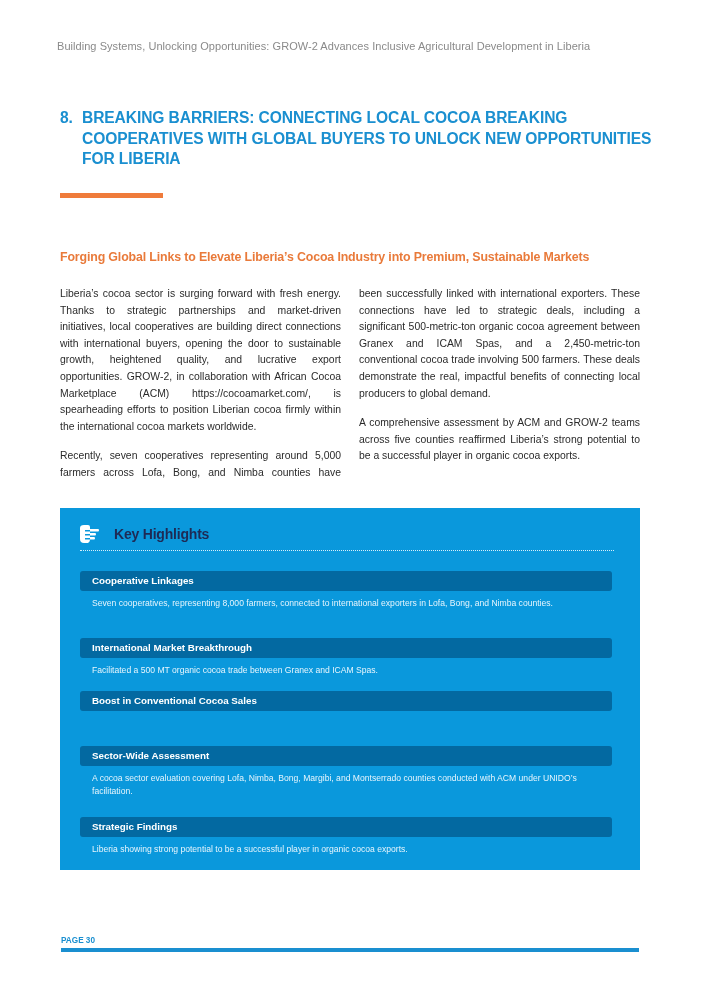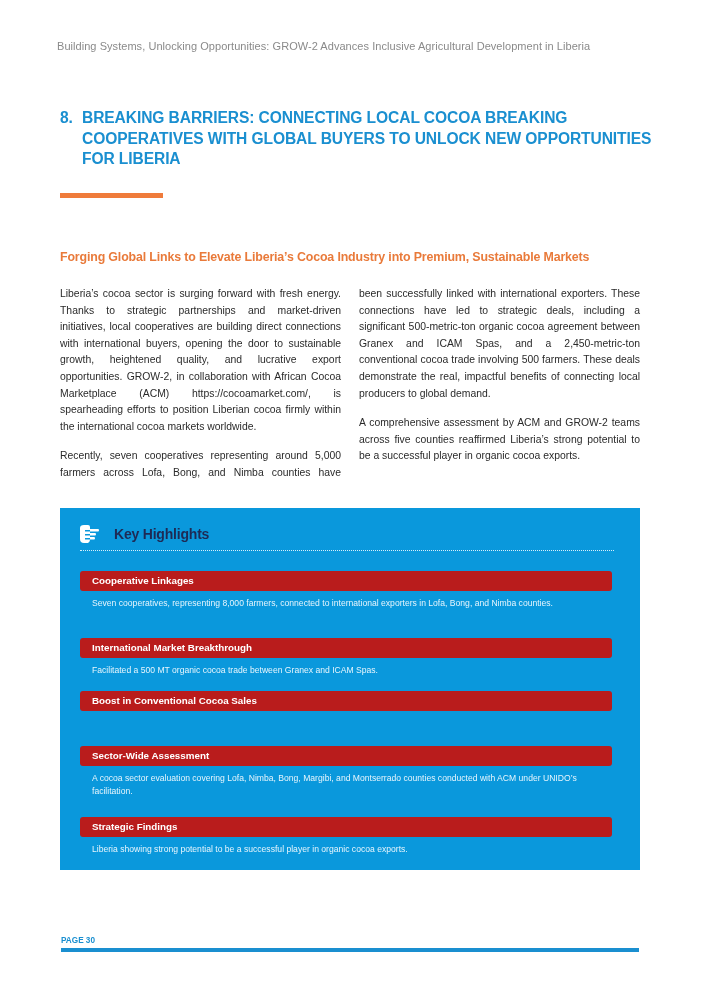--- a/index.html
+++ b/index.html
@@ -13,21 +13,21 @@
     .col { position: absolute; top: 286px; width: 281px; font-size: 10.4px; line-height: 16.6px; color: #2a2a2a; text-align: justify; }
     .col p { margin: 0 0 13px 0; }
     .col-left { left: 60px; }
     .col-right { left: 359px; }
     .highlights { position: absolute; left: 60px; top: 508px; width: 580px; height: 362px; background: #0a98dc; }
     .hl-header { position: absolute; left: 18px; top: 14px; height: 24px; display: flex; align-items: center; }
     .hl-icon { width: 22px; height: 20px; margin-right: 14px; }
     .hl-title { font-size: 14px; font-weight: bold; color: #1e2a55; letter-spacing: -0.2px; }
     .hl-dots { position: absolute; left: 20px; right: 26px; top: 42px; border-top: 1.2px dotted #d6eefa; }
     .hl-item { position: absolute; left: 20px; width: 532px; }
-    .hl-bar { background: #b91c1c; color: #ffffff; font-size: 9.8px; font-weight: bold; height: 20px; line-height: 20px; padding-left: 12px; border-radius: 3px; }
+    .hl-bar { background: #0369a1; color: #ffffff; font-size: 9.8px; font-weight: bold; height: 20px; line-height: 20px; padding-left: 12px; border-radius: 3px; }
     .hl-desc { color: #e6f5fd; font-size: 8.6px; line-height: 13.4px; padding: 6px 12px 0 12px; }
     .page-num { position: absolute; left: 61px; top: 936px; font-size: 8.2px; color: #1a8fd0; font-weight: bold; }
     .blue-rule { position: absolute; left: 61px; top: 948px; width: 578px; height: 4px; background: #1a8fd0; }
   </style>
 </head>
 <body>
 
 <div class="running-header">Building Systems, Unlocking Opportunities: GROW-2 Advances Inclusive Agricultural Development in Liberia</div>
 
 <h1 class="section-title" style="margin:0;">

